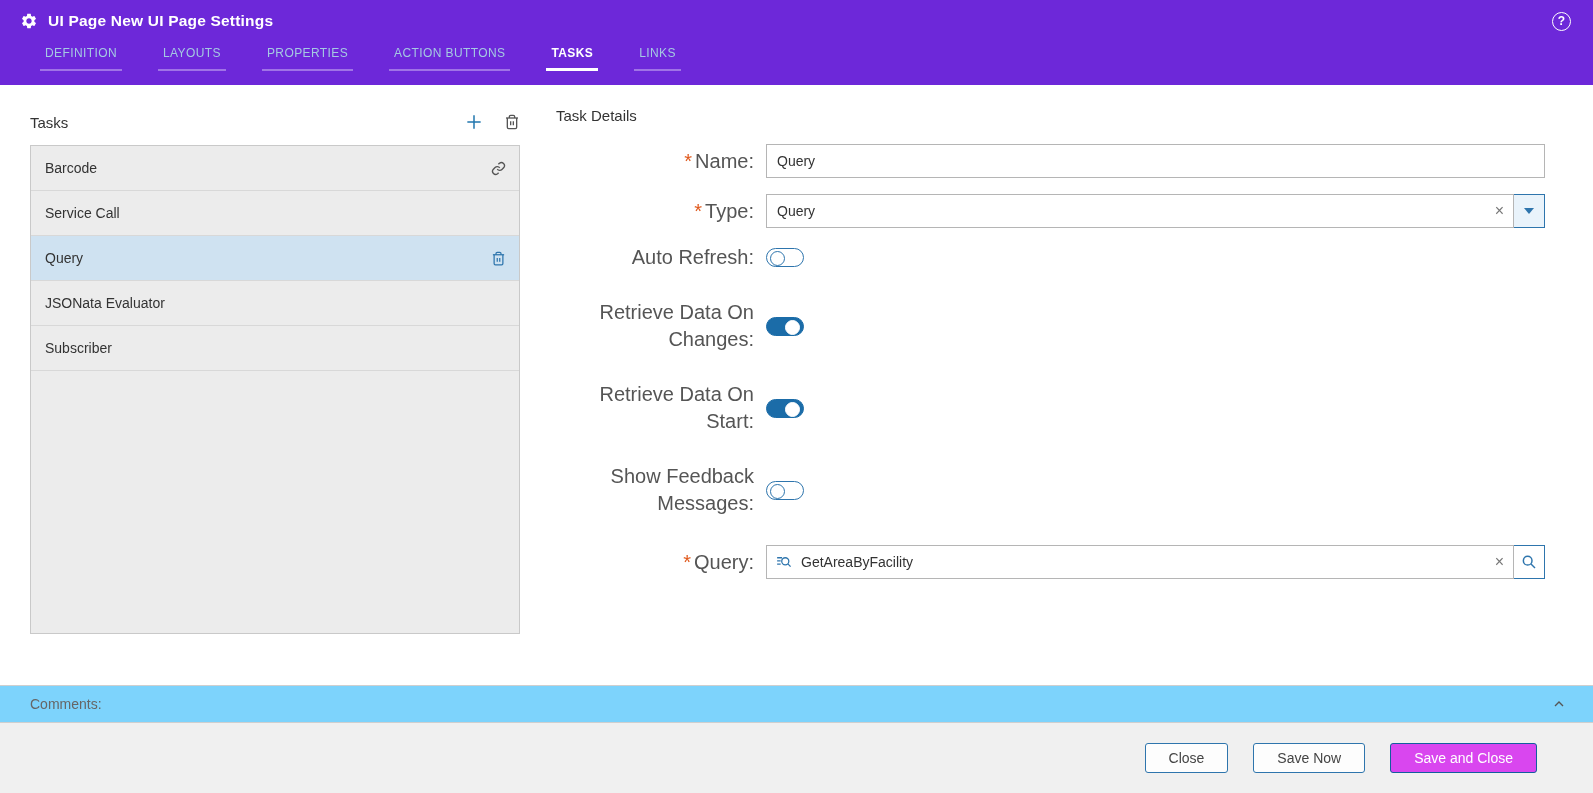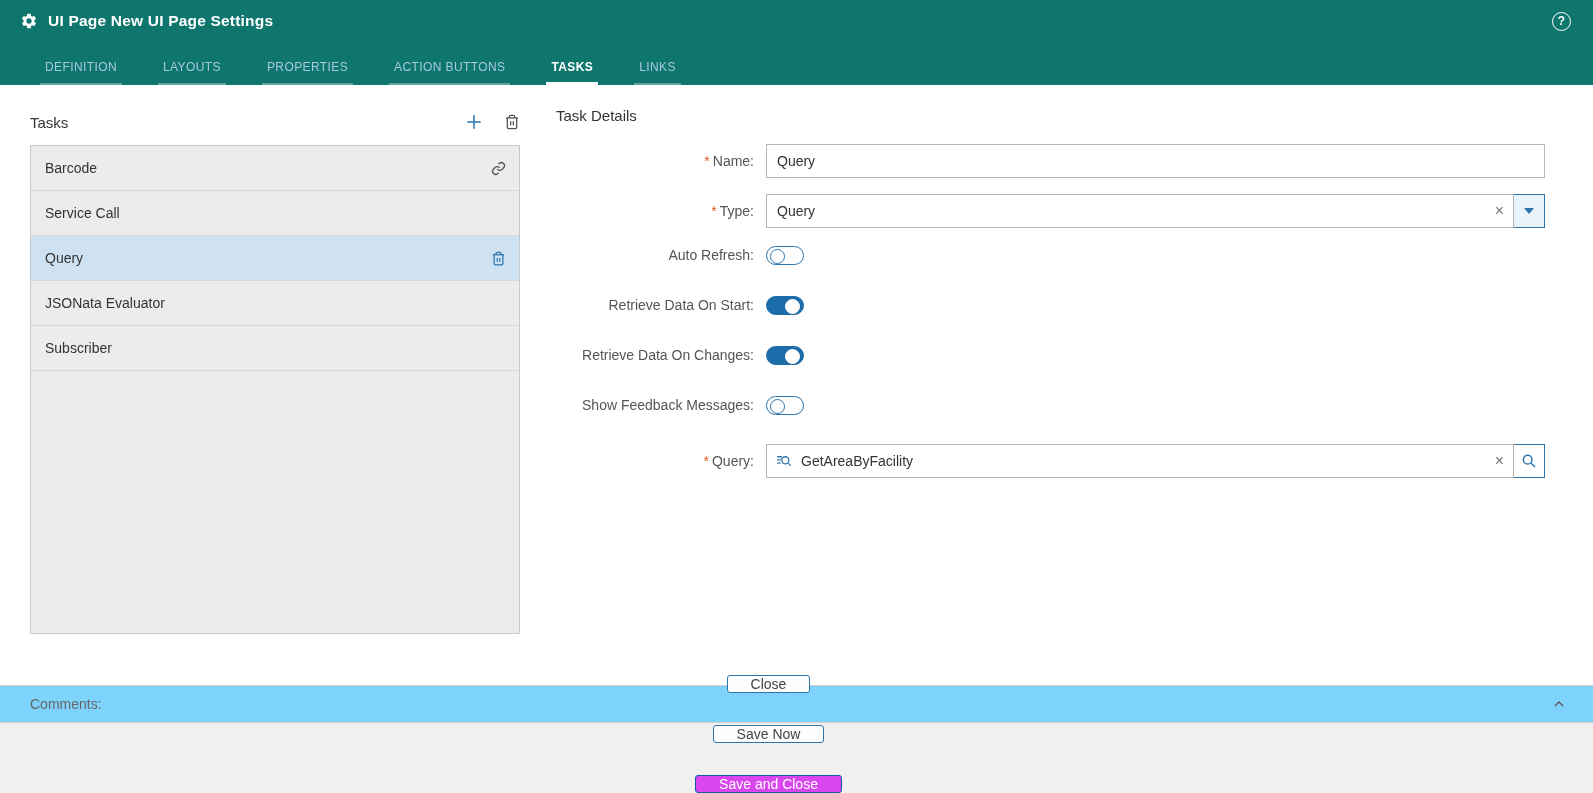--- a/index.html
+++ b/index.html
@@ -11,21 +11,21 @@
   .page {
     width: 1593px;
     height: 793px;
     display: flex;
     flex-direction: column;
     overflow: hidden;
     background: #fff;
   }
 
   
-  .header { background: #0f766e; flex-shrink: 0; }
+  .header { background: #6d28d9; flex-shrink: 0; }
   .titlebar {
     height: 42px;
     display: flex;
     align-items: center;
     padding: 0 22px 0 20px;
   }
   .titlebar .gear { display: inline-flex; margin-right: 10px; }
   .titlebar .title {
     color: #fff;
     font-size: 15.5px;
@@ -39,21 +39,21 @@
     border-radius: 50%;
     color: #fff;
     font-size: 12px;
     font-weight: 700;
     display: flex; align-items: center; justify-content: center;
     cursor: pointer;
   }
   .tabs {
     height: 43px;
     display: flex;
-    align-items: flex-end;
+    align-items: flex-start;
     padding-left: 40px;
     gap: 36px;
   }
   .tab {
     color: #a5c9e2;
     font-size: 12px;
     letter-spacing: .4px;
     padding: 4px 5px 9px;
     border-bottom: 2px solid rgba(255,255,255,.35);
     cursor: pointer;
@@ -102,21 +102,21 @@
   
   .right-panel { flex: 1; margin-left: 36px; }
   .details-title { margin-bottom: 20px; }
   .form-row { display: flex; align-items: center; margin-bottom: 16px; }
   .form-row.toggle-row { min-height: 22px; margin-bottom: 28px; }
   .form-row.align-top { align-items: flex-start; margin-bottom: 20px; }
   .form-label {
     width: 210px; flex-shrink: 0;
     text-align: right;
     padding-right: 12px;
-    font-size: 14px; color: #555;
+    font-size: 20px; color: #555;
     line-height: 1.35;
   }
   .star { color: #e05a1e; margin-right: 3px; display: none; }
   .star.req { display: inline; }
   .form-control { flex: 1; display: flex; align-items: stretch; }
 
   input.text-field {
     flex: 1; height: 34px;
     border: 1px solid #b5b5b5;
     background: #fff;
@@ -191,23 +191,22 @@
     display: flex; align-items: center;
     padding: 0 26px 0 30px;
     font-size: 14px; color: #666;
     background: #7dd3fc;
   }
   .comments-bar .collapse { margin-left: auto; display: inline-flex; color: #555; cursor: pointer; }
   .footer {
     height: 70px; flex-shrink: 0;
     background: #f0f0f0;
     display: flex; align-items: center; justify-content: flex-end;
-    gap: 32px;
+    gap: 25px;
     padding-right: 56px;
-    flex-direction: column;
   }
   .btn {
     height: 30px;
     padding: 0 23px;
     border-radius: 3px;
     border: 1px solid #2e75ad;
     background: #fdfdfd;
     color: #444;
     font-family: inherit;
     font-size: 14px;
@@ -319,28 +318,28 @@
       </div>
 
       <div class="form-row toggle-row">
         <div class="form-label">Auto Refresh:</div>
         <div class="form-control">
           <span class="toggle"></span>
         </div>
       </div>
 
       <div class="form-row toggle-row">
+        <div class="form-label">Retrieve Data On Changes:</div>
+        <div class="form-control">
+          <span class="toggle on"></span>
+        </div>
+      </div>
+
+      <div class="form-row toggle-row">
         <div class="form-label">Retrieve Data On Start:</div>
-        <div class="form-control">
-          <span class="toggle on"></span>
-        </div>
-      </div>
-
-      <div class="form-row toggle-row">
-        <div class="form-label">Retrieve Data On Changes:</div>
         <div class="form-control">
           <span class="toggle on"></span>
         </div>
       </div>
 
       <div class="form-row toggle-row">
         <div class="form-label">Show Feedback Messages:</div>
         <div class="form-control">
           <span class="toggle"></span>
         </div>

